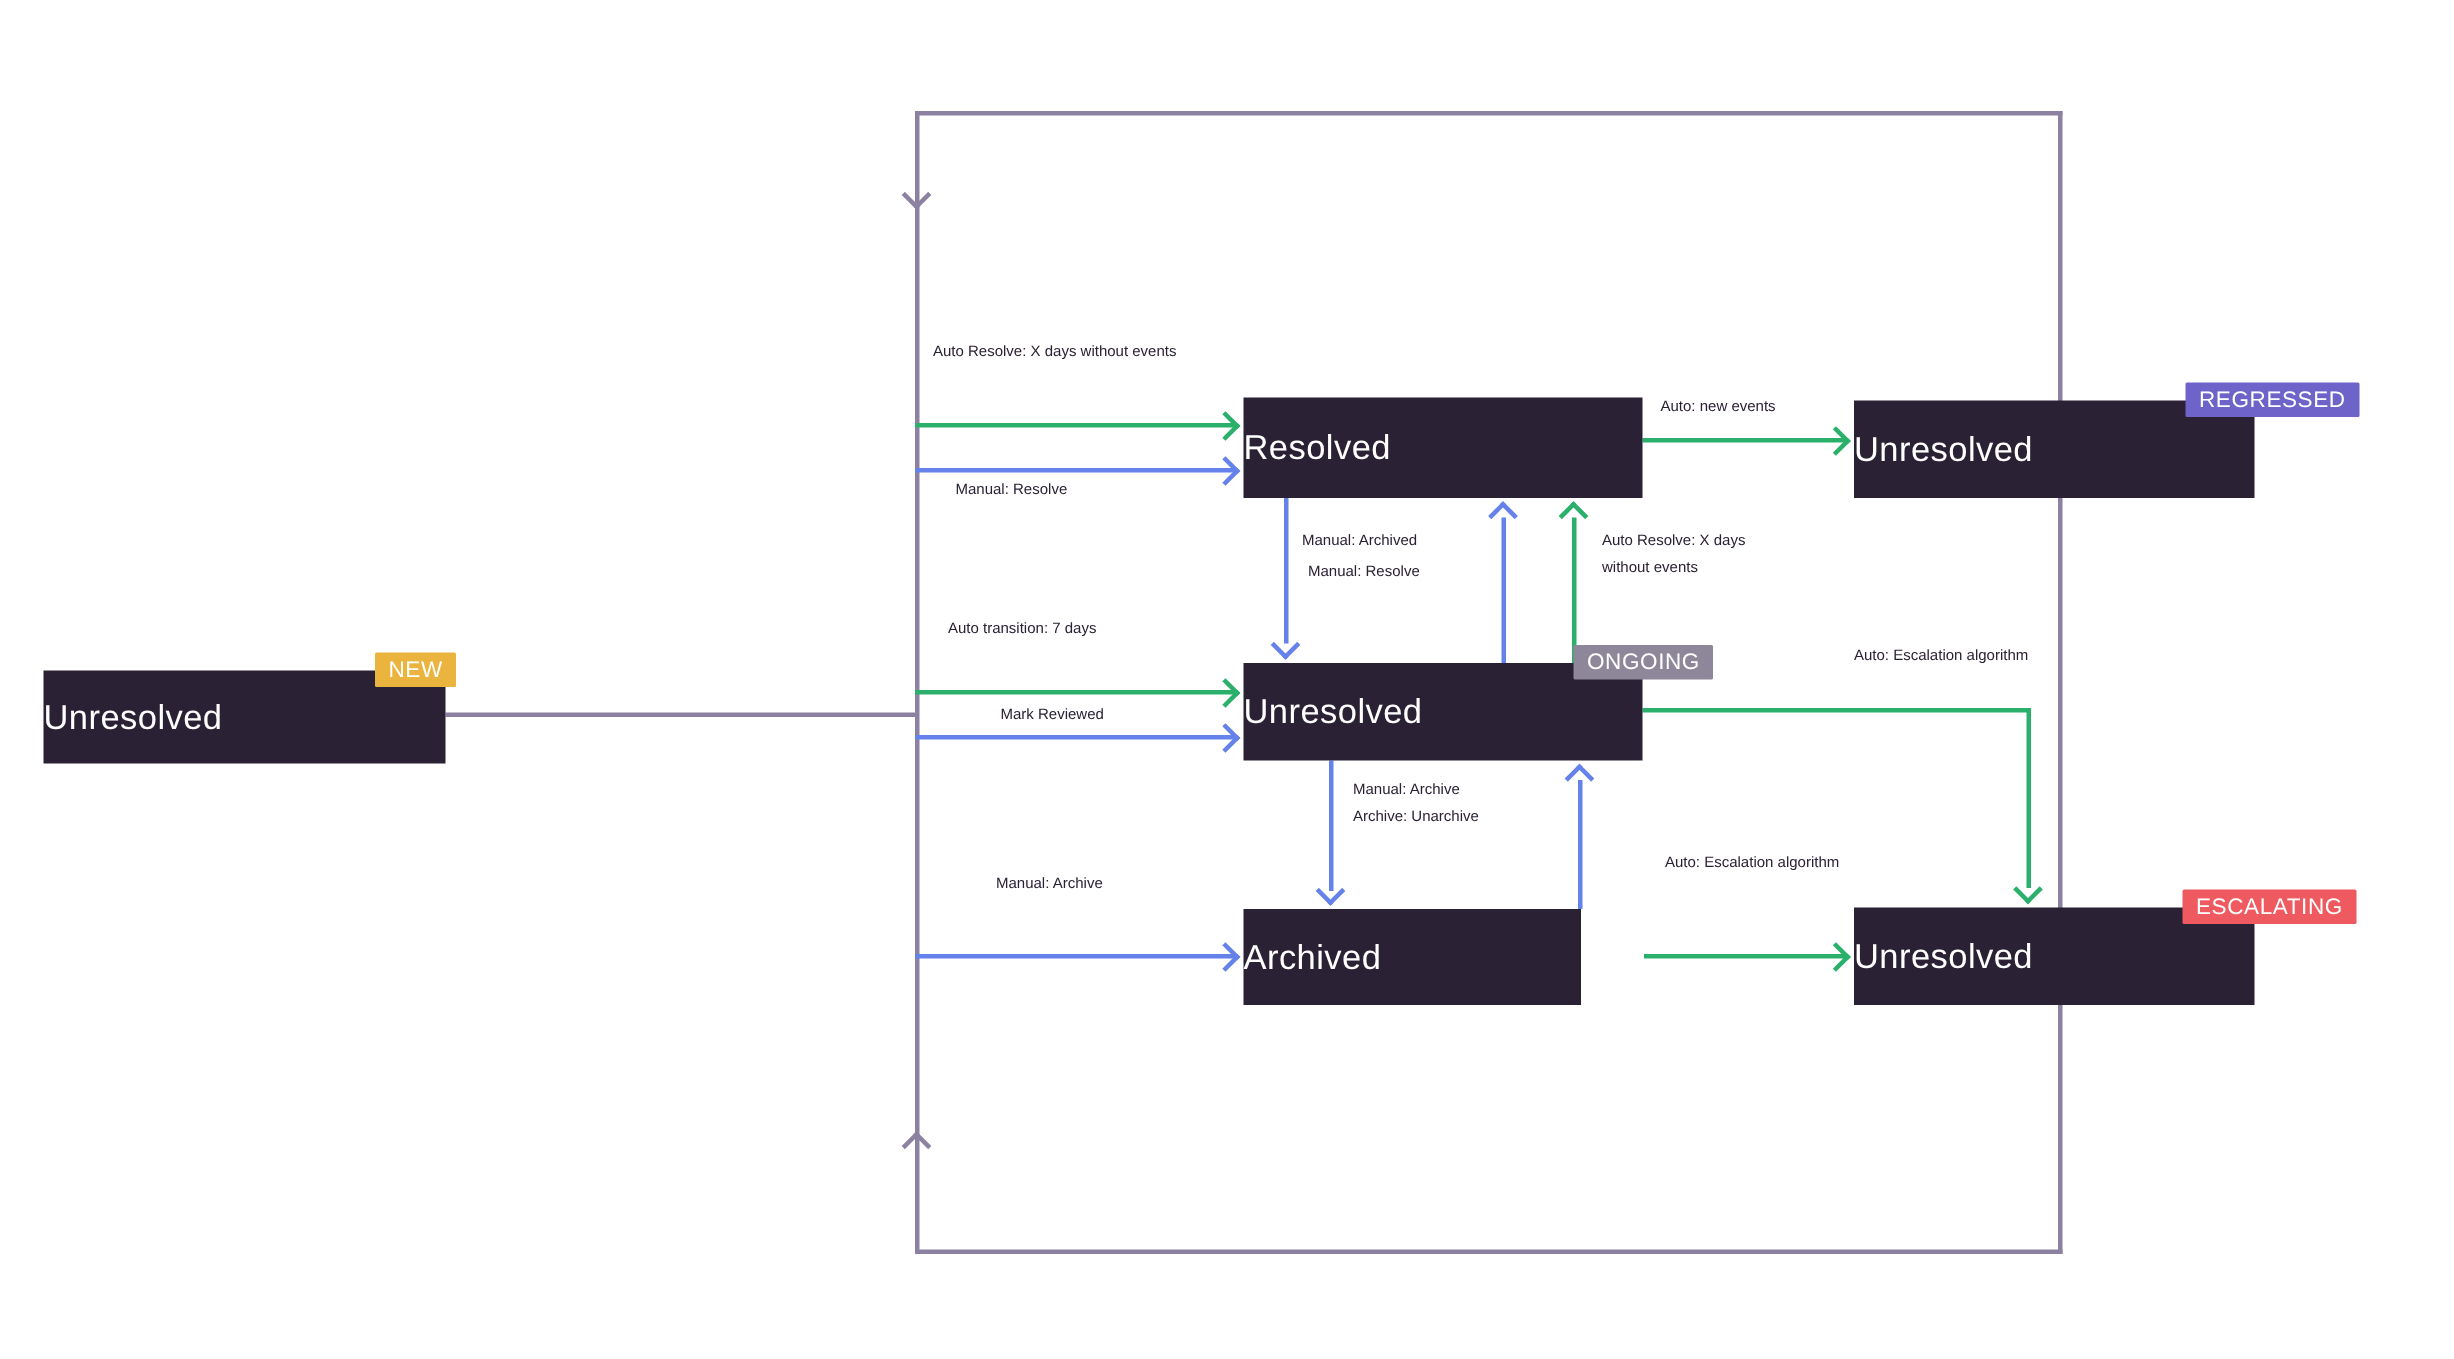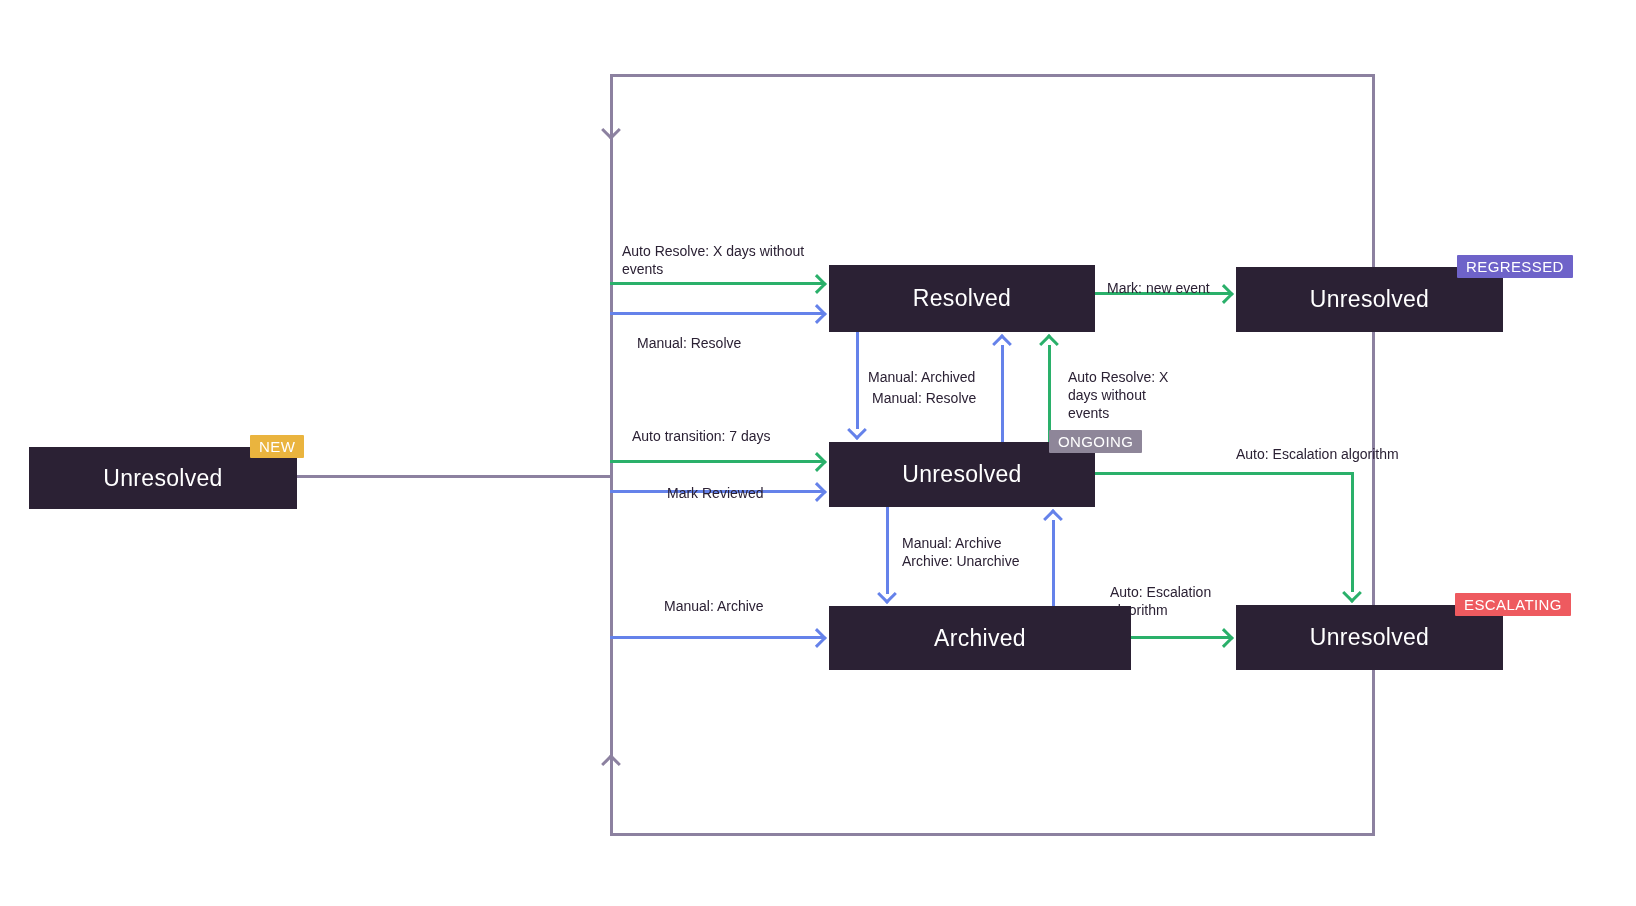--- a/index.html
+++ b/index.html
@@ -5,21 +5,21 @@
   :root{
     --box:#2b2134; --boxtext:#ffffff; --green:#2ab06a; --blue:#6582ea;
     --loop:#8c81a0; --label:#2b2134; --bg:#ffffff;
     --badge-new:#eab43e; --badge-regressed:#6e63c9; --badge-ongoing:#8e8699; --badge-escalating:#ee5a5f;
   }
   html,body{margin:0;padding:0;}
   body{background:var(--bg);font-family:"Liberation Sans","DejaVu Sans",sans-serif;}
   #canvas{position:relative;width:1636px;height:906px;background:var(--bg);overflow:hidden;}
 
   .state{position:absolute;background:var(--box);color:var(--boxtext);
-         display:flex;align-items:center;justify-content:center;
+         display:flex;align-items:center;justify-content:flex-start;
          font-size:23px;letter-spacing:.3px;z-index:2;}
   .badge{position:absolute;color:#fff;font-size:15px;letter-spacing:.4px;
          padding:3px 9px;z-index:3;display:flex;align-items:center;border-radius:1px;}
   .badge.new{background:var(--badge-new);}
   .badge.regressed{background:var(--badge-regressed);}
   .badge.ongoing{background:var(--badge-ongoing);}
   .badge.escalating{background:var(--badge-escalating);}
 
   .hline,.vline{position:absolute;z-index:1;}
   .hline{height:3px;}
@@ -30,21 +30,21 @@
 
   .head{position:absolute;width:14px;height:14px;box-sizing:border-box;
         border-style:solid;border-width:3px 3px 0 0;z-index:1;background:none;}
   .head.right{transform:rotate(45deg);}
   .head.up{transform:rotate(-45deg);}
   .head.down{transform:rotate(135deg);}
   .head.green{border-color:var(--green);background:none;}
   .head.blue{border-color:var(--blue);background:none;}
   .head.loopc{border-color:var(--loop);background:none;}
 
-  .lbl{position:absolute;font-size:14px;color:var(--label);line-height:18px;z-index:2;margin-top:16px;}
+  .lbl{position:absolute;font-size:10px;color:var(--label);line-height:18px;z-index:2;}
 </style>
 </head>
 <body>
 
 <div id="canvas">
 
   <div class="hline loopc" style="left:610px;top:74px;width:765px;"></div>
   <div class="vline loopc" style="left:610px;top:74px;height:762px;"></div>
   <div class="vline loopc" style="left:1372px;top:74px;height:762px;"></div>
   <div class="hline loopc" style="left:610px;top:833px;width:765px;"></div>
@@ -87,21 +87,21 @@
   <div class="head down blue" style="left:880px;top:587px;"></div>
 
   <div class="vline blue" style="left:1052px;top:520px;height:86px;"></div>
   <div class="head up blue" style="left:1046px;top:512px;"></div>
 
   <div class="hline blue" style="left:610px;top:636px;width:215px;"></div>
   <div class="head right blue" style="left:810px;top:631px;"></div>
 
   <div class="lbl" style="left:622px;top:226px;width:200px;">Auto Resolve: X days without events</div>
   <div class="lbl" style="left:637px;top:318px;">Manual: Resolve</div>
-  <div class="lbl" style="left:1107px;top:263px;">Mark: new event</div>
+  <div class="lbl" style="left:1107px;top:263px;">Auto: new events</div>
   <div class="lbl" style="left:868px;top:352px;">Manual: Archived</div>
   <div class="lbl" style="left:872px;top:373px;">Manual: Resolve</div>
   <div class="lbl" style="left:1068px;top:352px;width:114px;">Auto Resolve: X days without events</div>
   <div class="lbl" style="left:632px;top:411px;">Auto transition: 7 days</div>
   <div class="lbl" style="left:667px;top:468px;">Mark Reviewed</div>
   <div class="lbl" style="left:1236px;top:429px;">Auto: Escalation algorithm</div>
   <div class="lbl" style="left:902px;top:518px;">Manual: Archive</div>
   <div class="lbl" style="left:902px;top:536px;">Archive: Unarchive</div>
   <div class="lbl" style="left:1110px;top:567px;width:120px;">Auto: Escalation algorithm</div>
   <div class="lbl" style="left:664px;top:581px;">Manual: Archive</div>
@@ -118,21 +118,21 @@
   <div class="state" style="left:1236px;top:267px;width:267px;height:65px;">
     <span>Unresolved</span>
   </div>
   <div class="badge regressed" style="left:1457px;top:255px;">REGRESSED</div>
 
   <div class="state" style="left:829px;top:442px;width:266px;height:65px;">
     <span>Unresolved</span>
   </div>
   <div class="badge ongoing" style="left:1049px;top:430px;">ONGOING</div>
 
-  <div class="state" style="left:829px;top:606px;width:302px;height:64px;">
+  <div class="state" style="left:829px;top:606px;width:225px;height:64px;">
     <span>Archived</span>
   </div>
 
   <div class="state" style="left:1236px;top:605px;width:267px;height:65px;">
     <span>Unresolved</span>
   </div>
   <div class="badge escalating" style="left:1455px;top:593px;">ESCALATING</div>
 
 </div>
 

